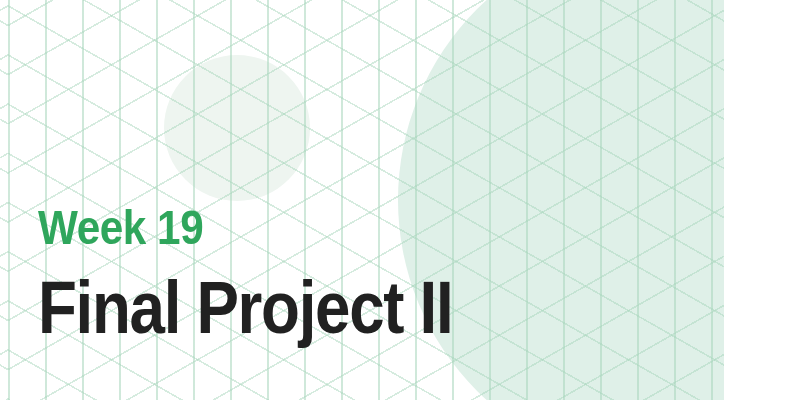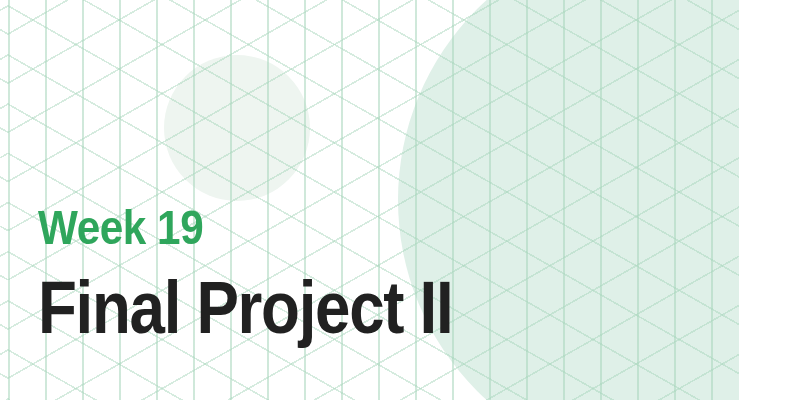--- a/index.html
+++ b/index.html
@@ -8,21 +8,20 @@
     background: #ffffff;
   }
 
   #banner {
     position: relative;
     width: 724px;
     height: 400px;
     overflow: hidden;
     background: #ffffff;
     font-family: "Liberation Sans", sans-serif;
-    padding-left: 15px;
   }
 
   
   .blob-layer {
     position: absolute;
     inset: 0;
     overflow: hidden;
     pointer-events: none;
   }
 

